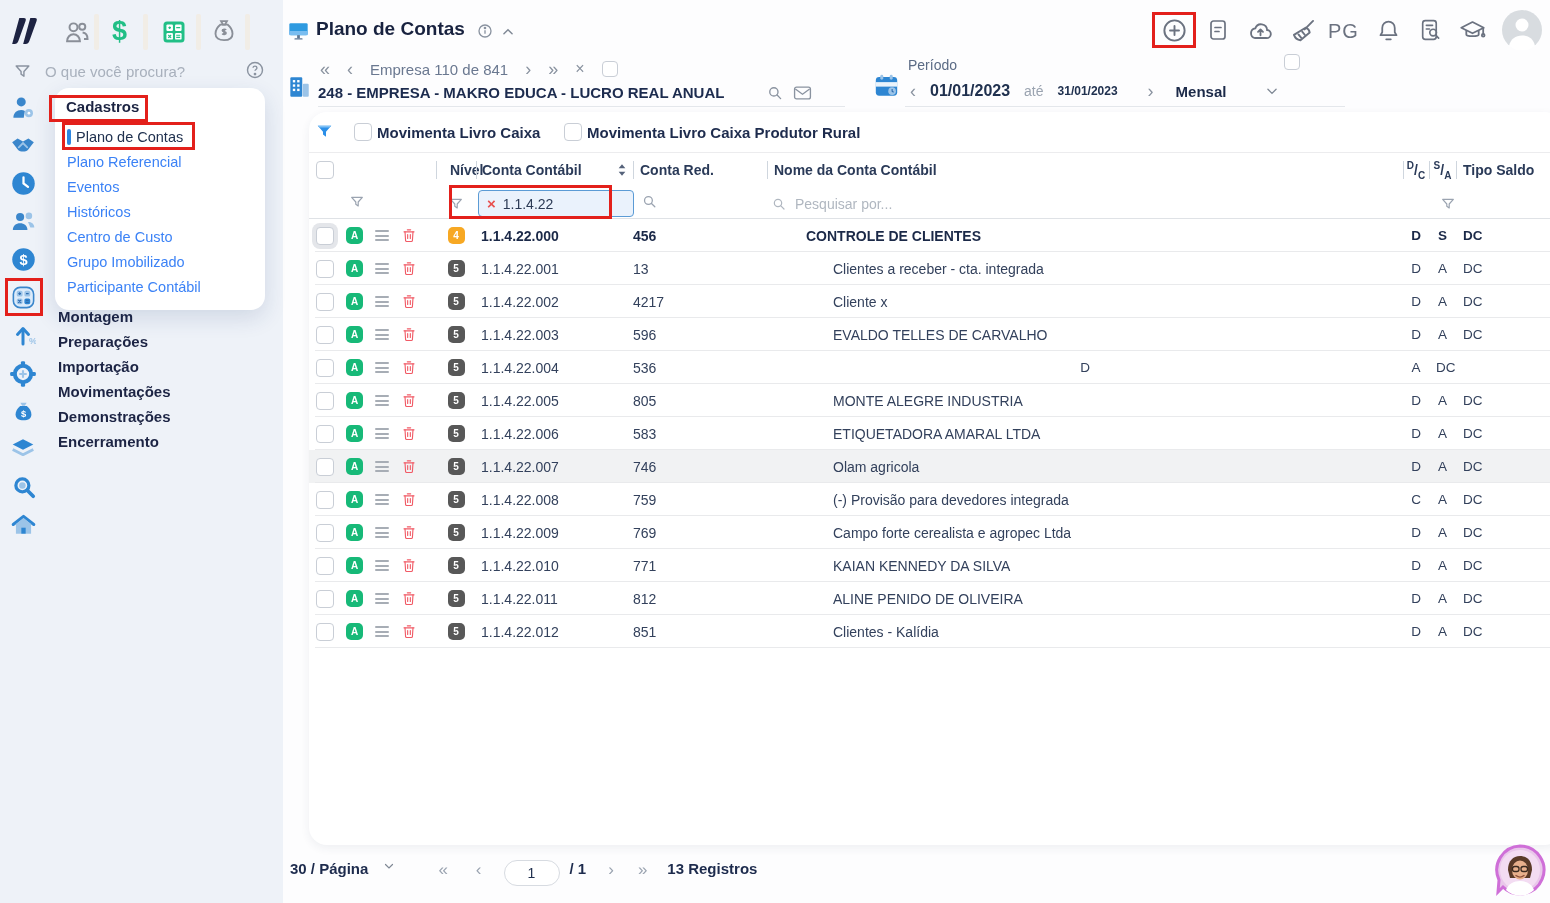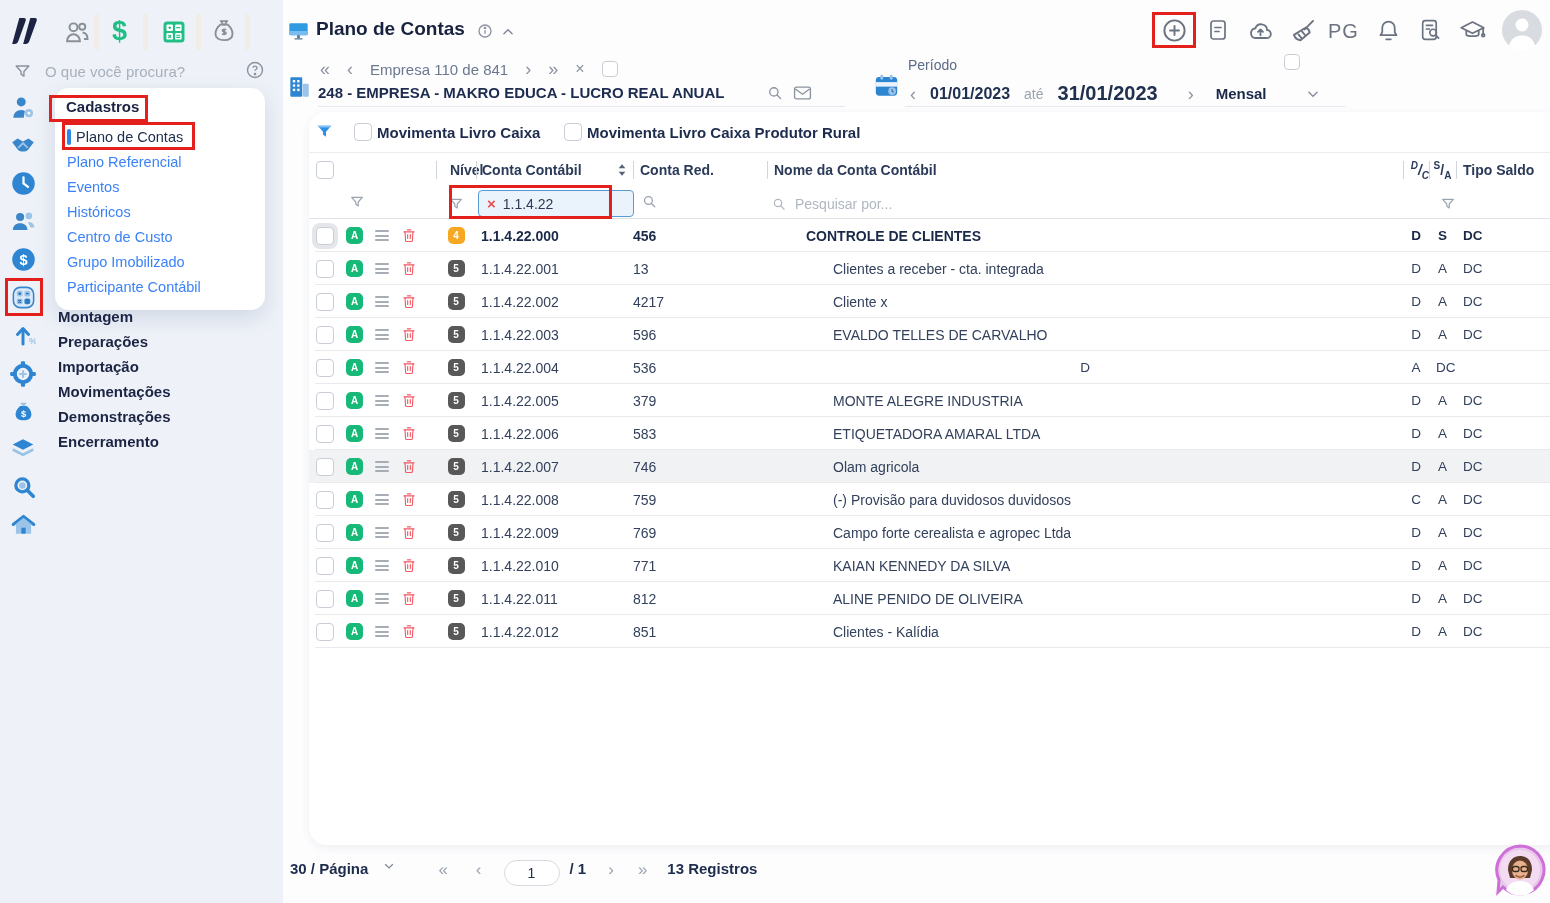--- a/index.html
+++ b/index.html
@@ -351,21 +351,21 @@
       <rect x="14.9" y="2.5" width="2.6" height="4.4" rx="1.3" fill="#9cc4e8"></rect>
       <circle cx="17" cy="17" r="3.4" fill="#9cc4e8"></circle>
       <path d="M17 15.2V17l1.3 1" stroke="#2e6cb0" stroke-width="1" fill="none"></path>
     </svg>
 </span>
 <div class="abs" style="left:908px;top:57px;font-size:14px;color:#5b6b85;">Período</div>
 <div class="abs" style="left:910px;top:82px;display:flex;align-items:center;gap:14px;">
   <span class="guill">‹</span>
   <span style="font-size:16px;font-weight:600;color:#20314f;">01/01/2023</span>
   <span style="font-size:14px;color:#9aa3b0;">até</span>
-  <span style="font-size:20px;font-weight:600;color:#20314f;">31/01/2023</span>
+  <span style="font-size:12px;font-weight:600;color:#20314f;">31/01/2023</span>
   <span class="guill" style="margin-left:16px;">›</span>
   <span style="font-size:15px;font-weight:700;color:#1b2948;margin-left:8px;">Mensal</span>
   <span class="ico" style="margin-left:24px;">
     <svg width="16" height="14" viewBox="0 0 24 24" fill="none" stroke="#7f8895" stroke-width="2.2" stroke-linecap="round">
         <path d="M5 9l7 7 7-7"></path>
       </svg>
   </span>
 </div>
 <div class="hdiv" style="left:905px;top:106px;width:440px;"></div>
 <span class="cb abs" style="left:1284px;top:54px;width:16px;height:16px;"></span>
@@ -455,21 +455,21 @@
             <path d="M2 10l4 5 4-5z" fill="#55627a"></path>
           </svg>
       </span>
     </div>
     <div class="hcell sep" style="padding-left:7px;">
         <span>Conta Red.</span>
       </div>
     <div class="hcell sep" style="padding-left:7px;">
         <span>Nome da Conta Contábil</span>
       </div>
-    <div class="hcell sep frac" style="justify-content:flex-end;font-style:italic;">
+    <div class="hcell sep frac" style="justify-content:center;">
         <span><sup>D</sup>/<sub>C</sub></span>
       </div>
     <div class="hcell sep frac" style="justify-content:center;">
         <span><sup>S</sup>/<sub>A</sub></span>
       </div>
     <div class="hcell sep" style="padding-left:7px;">
         <span>Tipo Saldo</span>
       </div>
   </div>
 
@@ -675,21 +675,21 @@
               <path d="M9.5 3.5h5"></path>
               <path d="M6 6.5l.9 13.3a1.5 1.5 0 0 0 1.5 1.2h7.2a1.5 1.5 0 0 0 1.5-1.2L18 6.5"></path>
               <path d="M10 10.5v6M14 10.5v6"></path>
             </svg>
           </span>
         </div>
         <div class="c-nivel">
           <span class="lv lv5">5</span>
         </div>
         <div class="c-conta">1.1.4.22.005</div>
-        <div class="c-red">379</div>
+        <div class="c-red">805</div>
         <div class="c-nome indent">MONTE ALEGRE INDUSTRIA</div>
         <div class="c-dc">D</div>
         <div class="c-sa">A</div>
         <div class="c-tipo">DC</div>
       </div>
       <div class="trow tgrid">
         <div class="c-controls">
           <span class="cb"></span>
           <span class="abadge">A</span>
           <span class="ham">
@@ -760,21 +760,21 @@
               <path d="M6 6.5l.9 13.3a1.5 1.5 0 0 0 1.5 1.2h7.2a1.5 1.5 0 0 0 1.5-1.2L18 6.5"></path>
               <path d="M10 10.5v6M14 10.5v6"></path>
             </svg>
           </span>
         </div>
         <div class="c-nivel">
           <span class="lv lv5">5</span>
         </div>
         <div class="c-conta">1.1.4.22.008</div>
         <div class="c-red">759</div>
-        <div class="c-nome indent">(-) Provisão para duvidosos duvidosos</div>
+        <div class="c-nome indent">(-) Provisão para devedores integrada</div>
         <div class="c-dc">C</div>
         <div class="c-sa">A</div>
         <div class="c-tipo">DC</div>
       </div>
       <div class="trow tgrid">
         <div class="c-controls">
           <span class="cb"></span>
           <span class="abadge">A</span>
           <span class="ham">
             <i></i>

